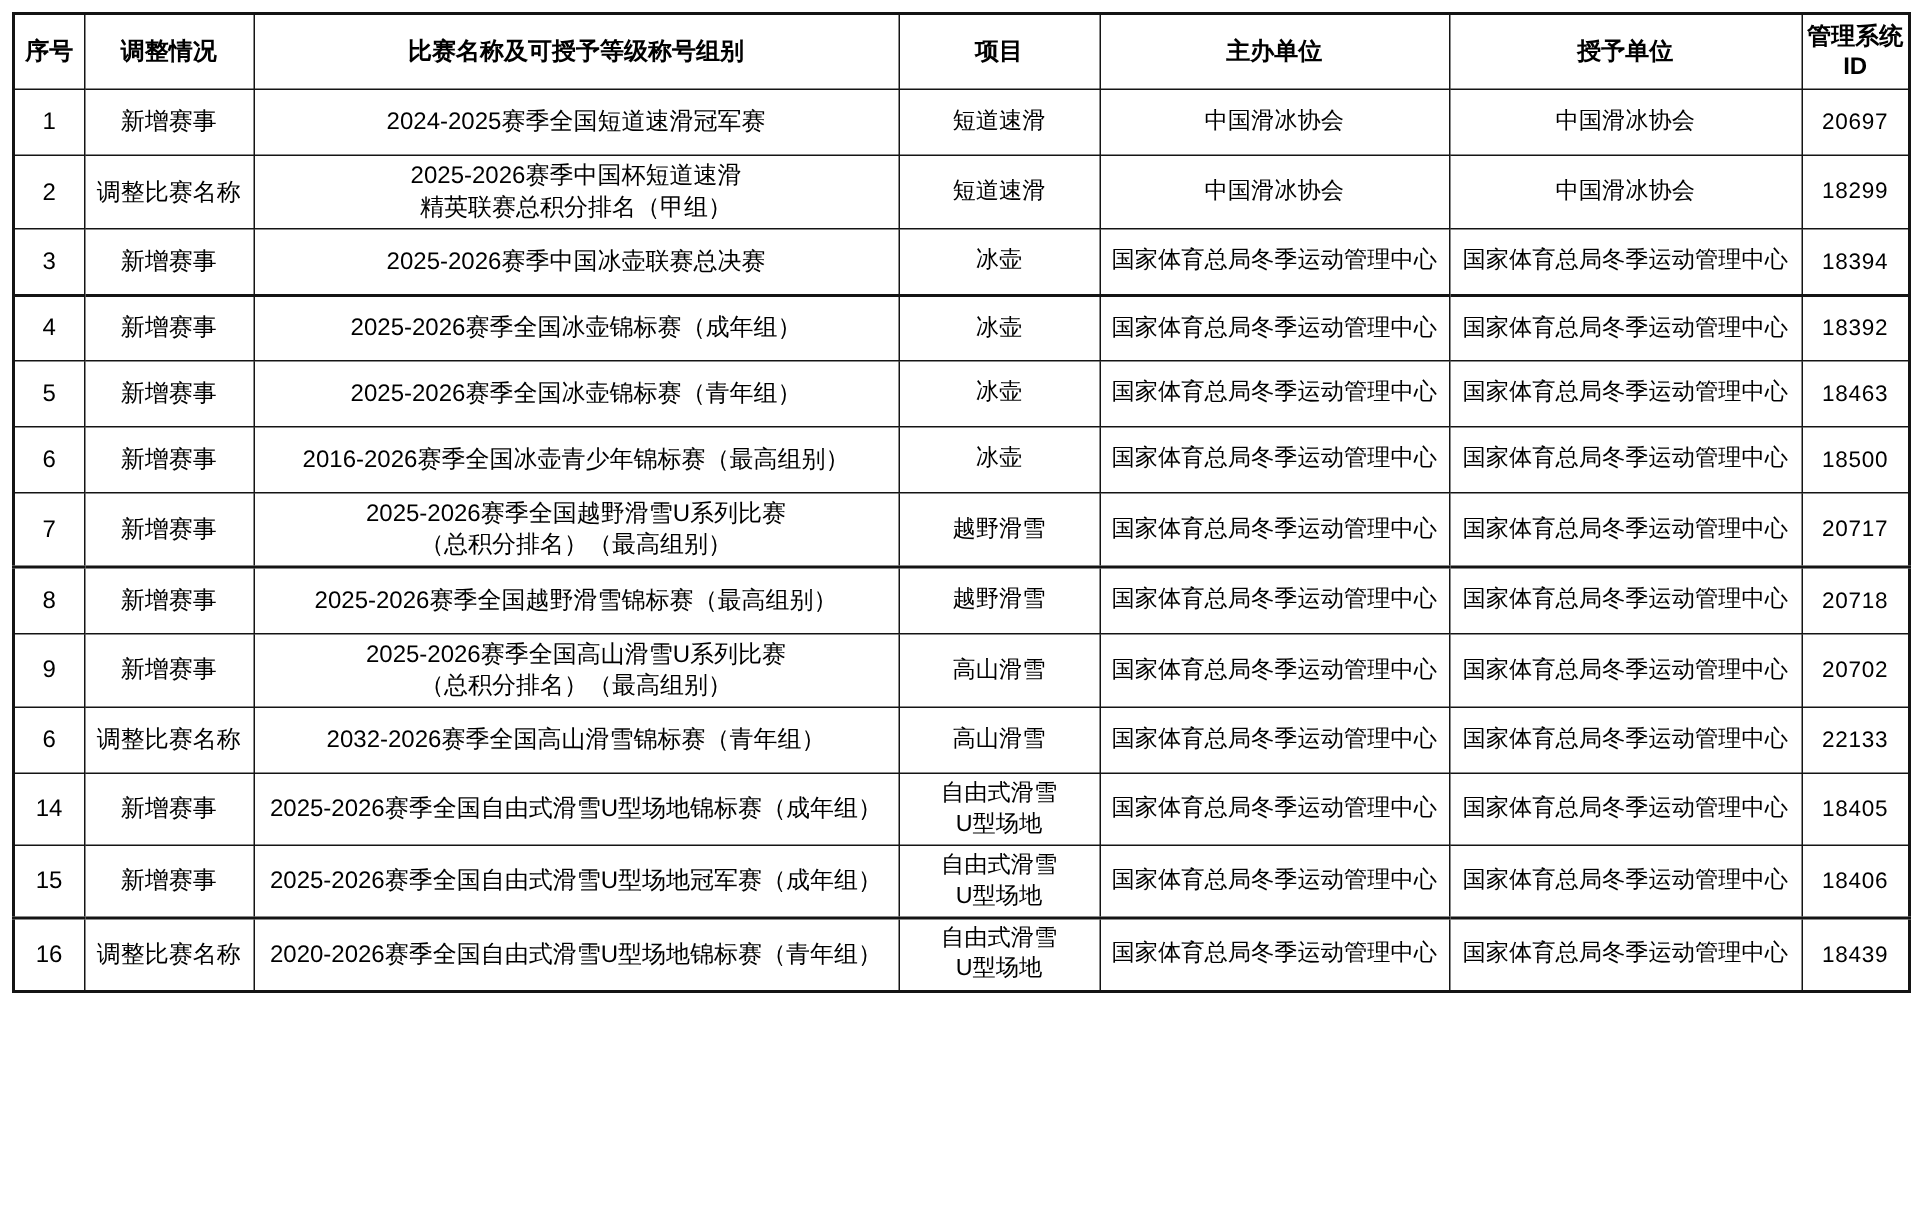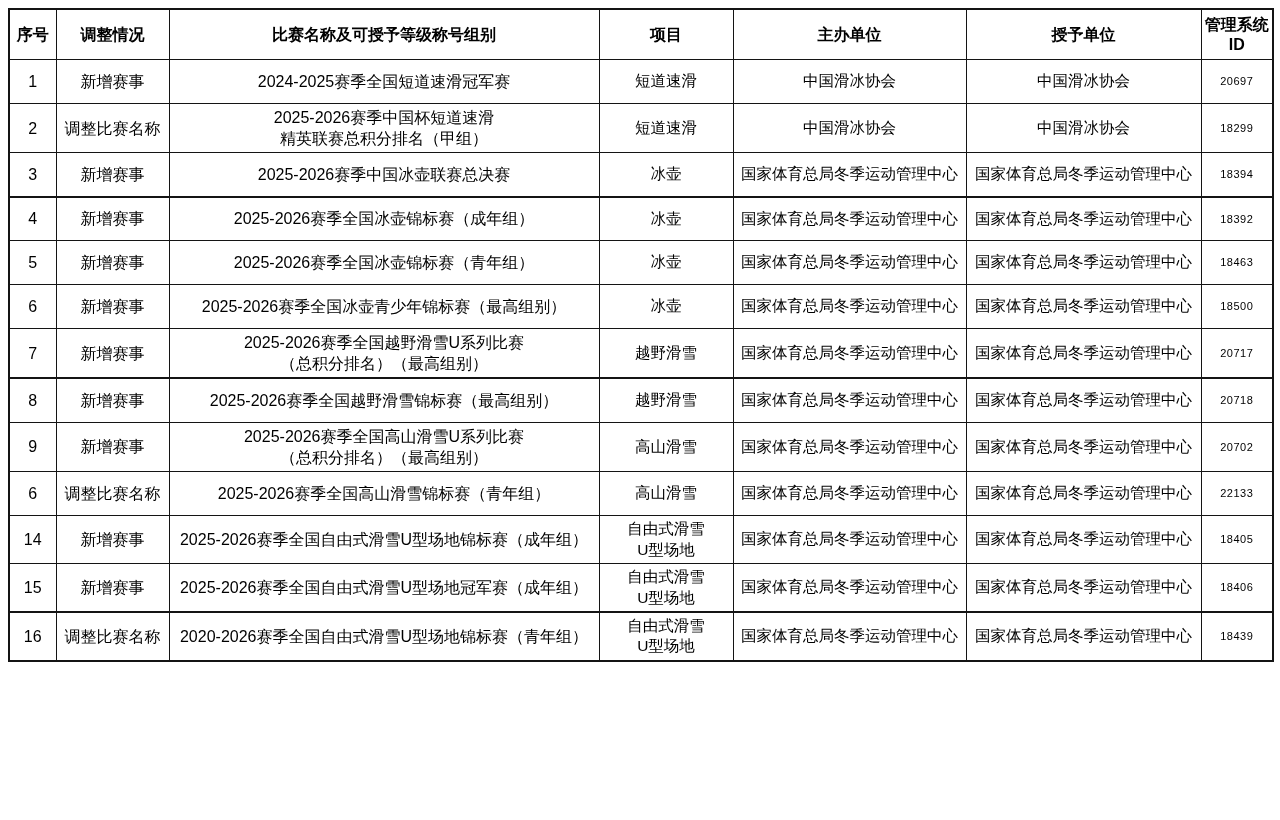--- a/index.html
+++ b/index.html
@@ -41,21 +41,21 @@
   }
   .doc-table tbody tr {
     height: 44px;
   }
   .doc-table td.c-sport,
   .doc-table td.c-host,
   .doc-table td.c-grant {
     font-size: 15.5px;
   }
   .doc-table td.c-id {
-    font-size: 11px;
+    font-size: 15px;
     letter-spacing: 0.5px;
   }
   
   .doc-table tbody tr:nth-child(4) td,
   .doc-table tbody tr:nth-child(8) td,
   .doc-table tbody tr:nth-child(13) td {
     border-top-width: 2px;
   }
 </style>
 </head>
@@ -127,21 +127,21 @@
     <td class="c-adj">新增赛事</td>
     <td class="c-name">2025-2026赛季全国冰壶锦标赛（青年组）</td>
     <td class="c-sport">冰壶</td>
     <td class="c-host">国家体育总局冬季运动管理中心</td>
     <td class="c-grant">国家体育总局冬季运动管理中心</td>
     <td class="c-id">18463</td>
   </tr>
         <tr>
     <td class="c-seq">6</td>
     <td class="c-adj">新增赛事</td>
-    <td class="c-name">2025-2026赛季全国冰壶青少年锦标赛（最高组别）</td>
+    <td class="c-name">2016-2026赛季全国冰壶青少年锦标赛（最高组别）</td>
     <td class="c-sport">冰壶</td>
     <td class="c-host">国家体育总局冬季运动管理中心</td>
     <td class="c-grant">国家体育总局冬季运动管理中心</td>
     <td class="c-id">18500</td>
   </tr>
         <tr>
     <td class="c-seq">7</td>
     <td class="c-adj">新增赛事</td>
     <td class="c-name">2025-2026赛季全国越野滑雪U系列比赛
 （总积分排名）（最高组别）</td>
@@ -165,21 +165,21 @@
     <td class="c-name">2025-2026赛季全国高山滑雪U系列比赛
 （总积分排名）（最高组别）</td>
     <td class="c-sport">高山滑雪</td>
     <td class="c-host">国家体育总局冬季运动管理中心</td>
     <td class="c-grant">国家体育总局冬季运动管理中心</td>
     <td class="c-id">20702</td>
   </tr>
         <tr>
     <td class="c-seq">6</td>
     <td class="c-adj">调整比赛名称</td>
-    <td class="c-name">2025-2026赛季全国高山滑雪锦标赛（青年组）</td>
+    <td class="c-name">2032-2026赛季全国高山滑雪锦标赛（青年组）</td>
     <td class="c-sport">高山滑雪</td>
     <td class="c-host">国家体育总局冬季运动管理中心</td>
     <td class="c-grant">国家体育总局冬季运动管理中心</td>
     <td class="c-id">22133</td>
   </tr>
         <tr>
     <td class="c-seq">14</td>
     <td class="c-adj">新增赛事</td>
     <td class="c-name">2025-2026赛季全国自由式滑雪U型场地锦标赛（成年组）</td>
     <td class="c-sport">自由式滑雪

